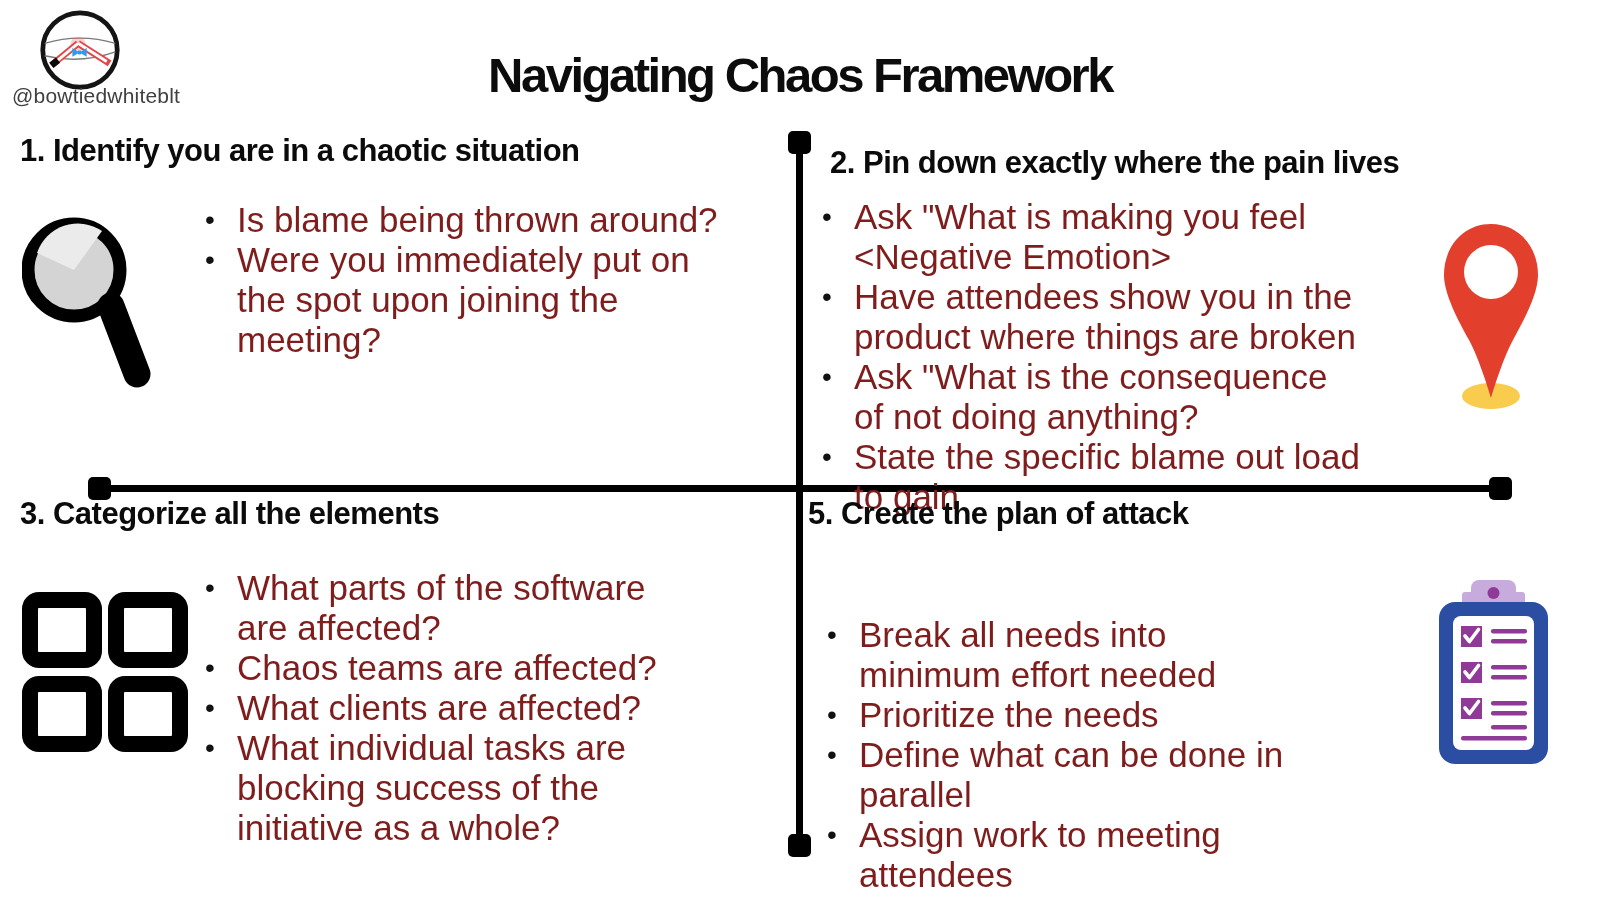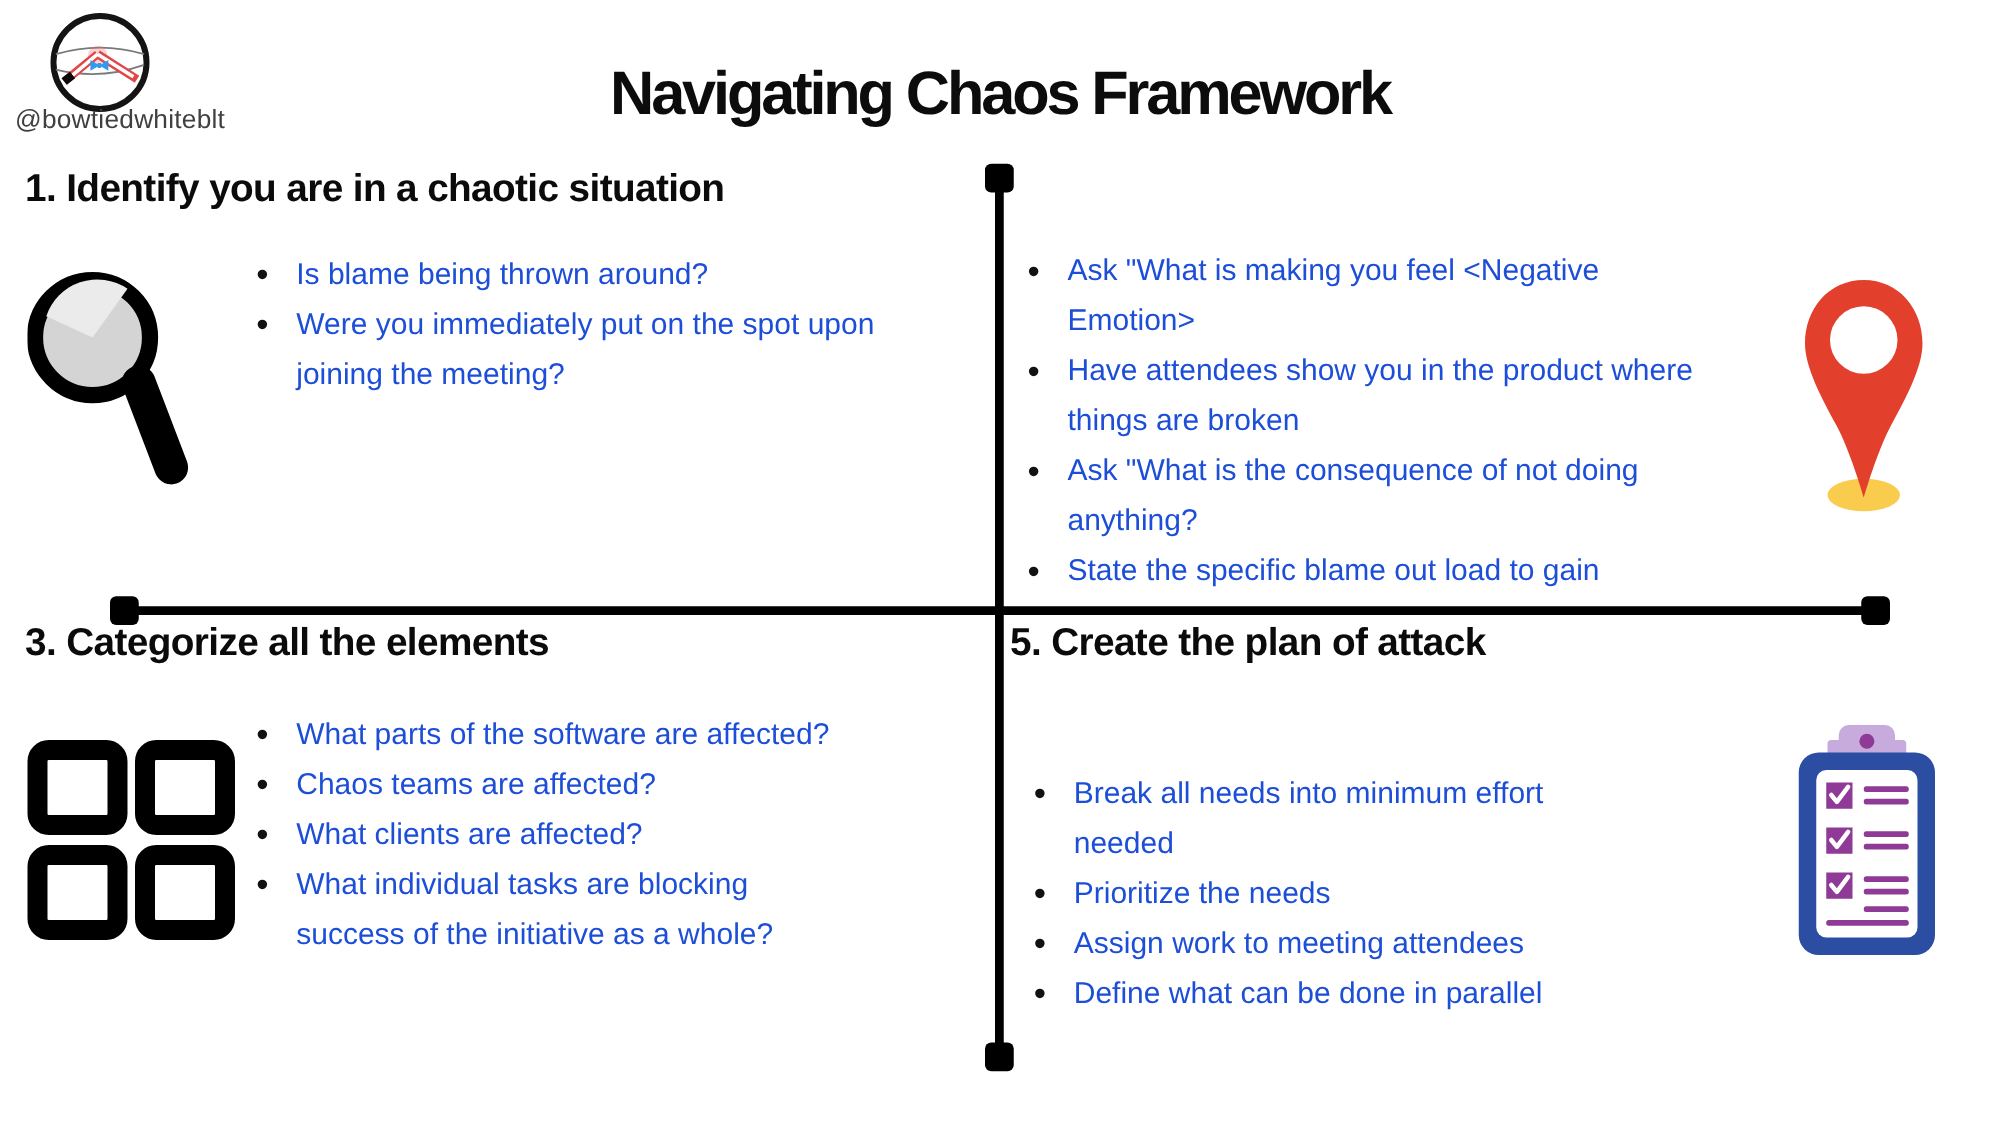--- a/index.html
+++ b/index.html
@@ -24,21 +24,21 @@
   .cap-top{left:788px;top:131px;}
   .cap-bottom{left:788px;top:834px;}
   
   .qhead{position:absolute;font-size:31px;font-weight:700;letter-spacing:-.5px;color:#0b0b0b;white-space:nowrap;}
   .qhead-1{left:20px;top:133px;}
   .qhead-2{left:830px;top:145px;}
   .qhead-3{left:20px;top:496px;}
   .qhead-4{left:808px;top:496px;}
   
   .blist{position:absolute;margin:0;padding:0;list-style:none;
-    font-size:24px;line-height:40px;font-weight:300;color:#1d4ed8;}
+    font-size:35px;line-height:40px;font-weight:300;color:#7f1d1d;}
   .blist li{position:relative;padding-left:34px;}
   .blist li::before{content:"•";position:absolute;left:2px;top:0;color:#111;font-size:28px;}
   .blist-1{left:203px;top:200px;width:515px;}
   .blist-2{left:820px;top:197px;width:540px;}
   .blist-3{left:203px;top:568px;width:465px;}
   .blist-4{left:825px;top:567px;width:475px;margin-top:48px;}
   
   .icon{position:absolute;}
   .icon-magnifier{left:22px;top:212px;}
   .icon-pin{left:1433px;top:216px;}
@@ -78,20 +78,21 @@
   <svg class="icon icon-magnifier" width="130" height="186" viewBox="0 0 130 186" aria-hidden="true">
     <circle cx="52" cy="58" r="46" fill="#d4d4d4" stroke="#000" stroke-width="13"></circle>
     <path d="M52,58 L15,41 A43,43 0 0 1 80,19 Z" fill="#ebebeb"></path>
     <line x1="89" y1="94" x2="115" y2="162" stroke="#000" stroke-width="27" stroke-linecap="round"></line>
   </svg>
   <ul class="blist blist-1">
     <li>Is blame being thrown around?</li>
     <li>Were you immediately put on the spot upon joining the meeting?</li>
   </ul>
 
+  <div class="qhead qhead-2">2. Pin down exactly where the pain lives</div>
   <svg class="icon icon-pin" width="116" height="198" viewBox="0 0 116 198" aria-hidden="true">
     <ellipse cx="58" cy="180" rx="29" ry="13" fill="#FACC4E"></ellipse>
     <path d="M58,8 C30,8 11,31 11,59 C11,78 25,104 36,124 C47,144 58,182 58,182 C58,182 69,144 80,124 C91,104 105,78 105,59 C105,31 86,8 58,8 Z" fill="#E23F2C"></path>
     <circle cx="58" cy="56" r="27" fill="#ffffff"></circle>
   </svg>
   <ul class="blist blist-2">
     <li>Ask "What is making you feel &lt;Negative Emotion&gt;</li>
     <li>Have attendees show you in the product where things are broken</li>
     <li>Ask "What is the consequence of not doing anything?</li>
     <li>State the specific blame out load to gain</li>
@@ -135,17 +136,17 @@
     </g>
     <g fill="none" stroke="#fff" stroke-width="3.6" stroke-linecap="round" stroke-linejoin="round">
       <path d="M34,58 l4.5,5.5 l9,-12"></path>
       <path d="M34,94 l4.5,5.5 l9,-12"></path>
       <path d="M34,130 l4.5,5.5 l9,-12"></path>
     </g>
   </svg>
   <ul class="blist blist-4">
     <li>Break all needs into minimum effort needed</li>
     <li>Prioritize the needs</li>
+    <li>Define what can be done in parallel</li>
     <li>Assign work to meeting attendees</li>
-    <li>Define what can be done in parallel</li>
   </ul>
 
 </div>
 
 </body></html>

